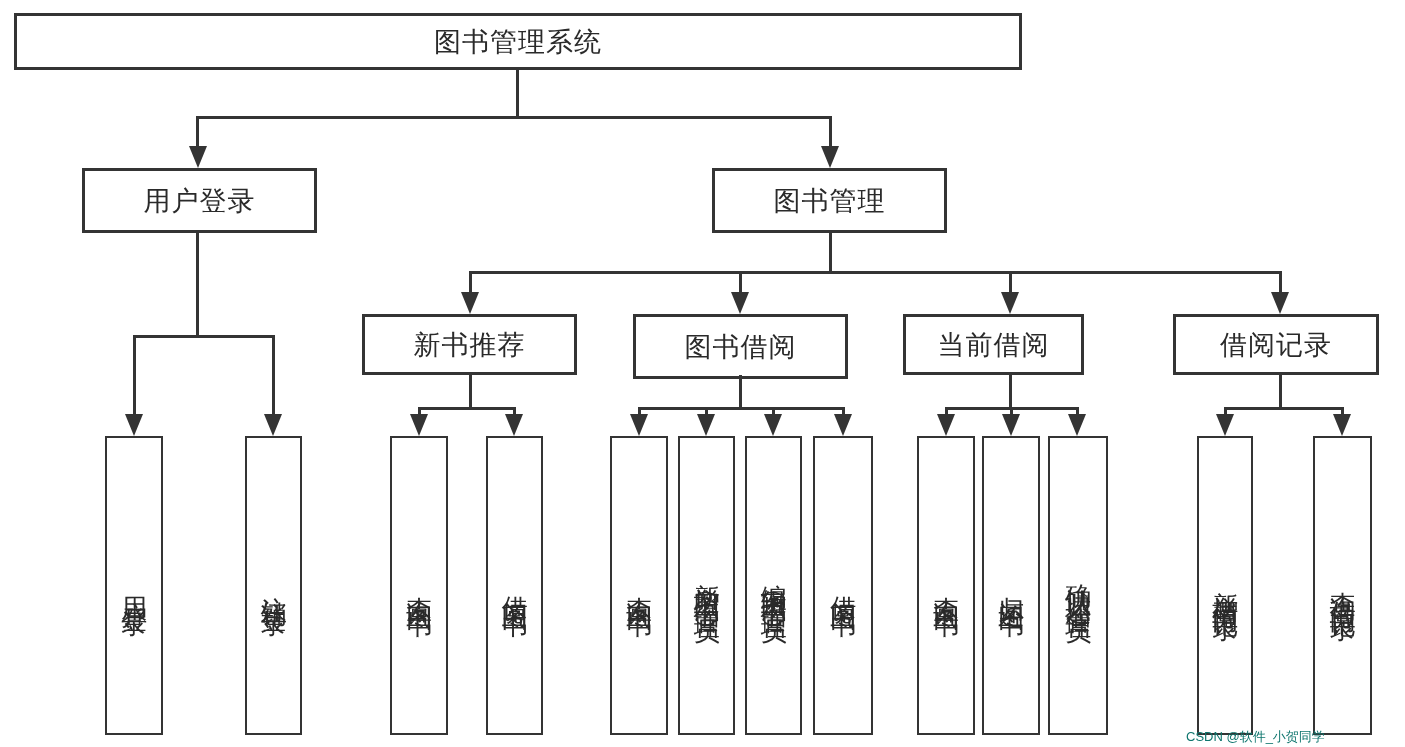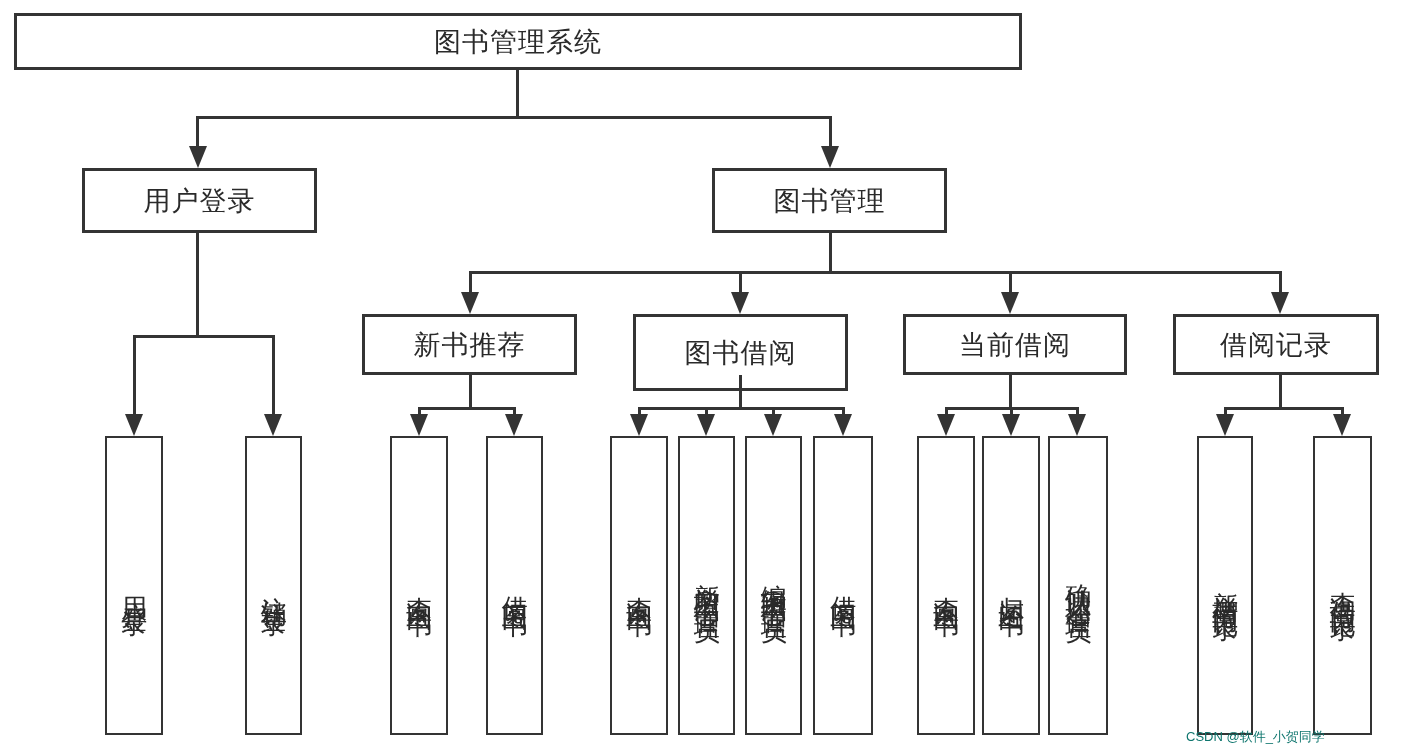--- a/index.html
+++ b/index.html
@@ -83,24 +83,24 @@
   <div class="box" style="left:82px; top:168px; width:235px; height:65px;">
     <span class="lbl">用户登录</span>
   </div>
   <div class="box" style="left:712px; top:168px; width:235px; height:65px;">
     <span class="lbl">图书管理</span>
   </div>
 
   <div class="box" style="left:362px; top:314px; width:215px; height:61px;">
     <span class="lbl">新书推荐</span>
   </div>
-  <div class="box" style="left:633px; top:314px; width:215px; height:77px;">
+  <div class="box" style="left:633px; top:314px; width:215px; height:65px;">
     <span class="lbl">图书借阅</span>
   </div>
-  <div class="box" style="left:903px; top:314px; width:224px; height:61px;">
+  <div class="box" style="left:903px; top:314px; width:181px; height:61px;">
     <span class="lbl">当前借阅</span>
   </div>
   <div class="box" style="left:1173px; top:314px; width:206px; height:61px;">
     <span class="lbl">借阅记录</span>
   </div>
 
   <div class="box leaf" style="left:105px; top:436px; width:58px; height:299px;">
     <span class="lbl">用户登录</span>
   </div>
   <div class="box leaf" style="left:245px; top:436px; width:57px; height:299px;">

